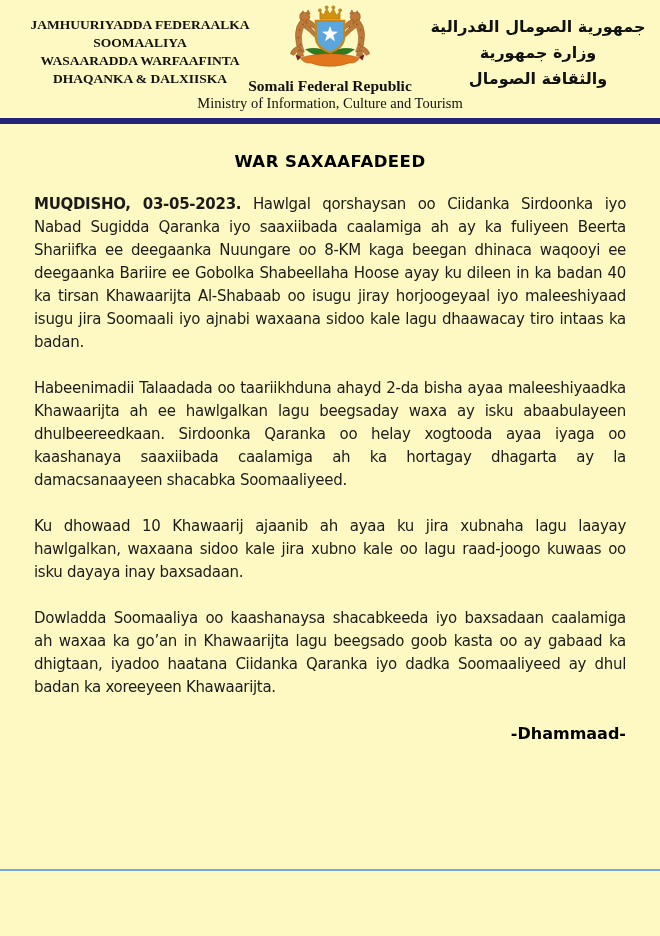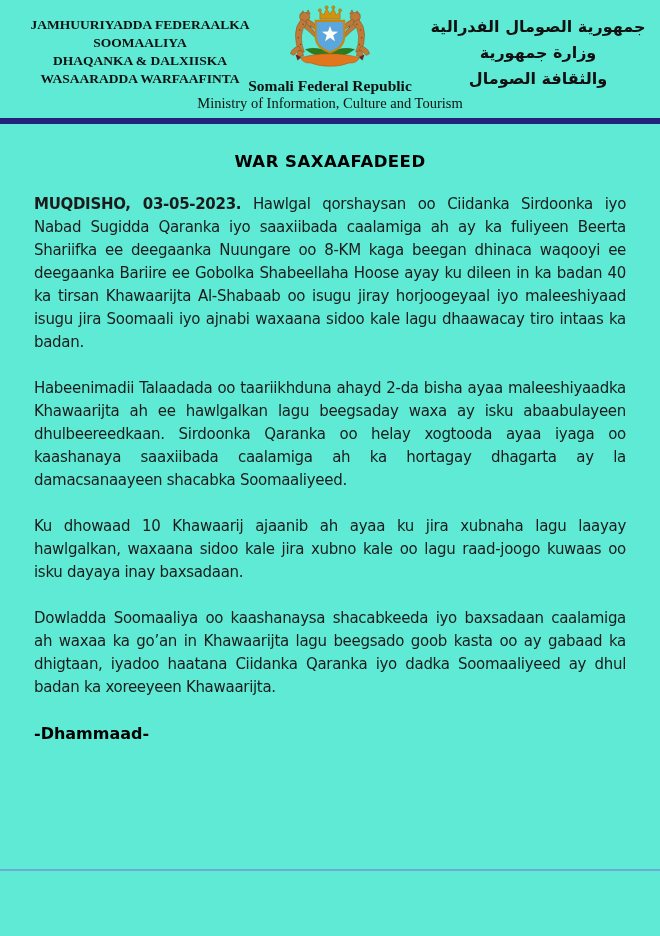--- a/index.html
+++ b/index.html
@@ -1,19 +1,19 @@
 <!DOCTYPE html>
 <html><head>
 <meta charset="utf-8">
 <style>
   * { margin:0; padding:0; box-sizing:border-box; }
   html,body { background:#ffffff; }
   .page {
     position:relative; width:660px; height:936px; margin:0 auto;
-    background:#5eead4; overflow:hidden;
+    background:#fef9c3; overflow:hidden;
     font-family:"DejaVu Sans", sans-serif; color:#1a1a1a;
   }
   
   .letterhead { position:relative; height:118px; }
   .lh-left {
     position:absolute; left:18px; top:16px; width:244px;
     text-align:center; font-family:"Liberation Serif", serif;
     font-weight:bold; font-size:13.5px; line-height:18px; color:#111;
   }
   .lh-emblem {
@@ -40,21 +40,21 @@
   .doc-title {
     margin-top:28px; margin-bottom:22px; text-align:center;
     font-size:16.5px; font-weight:bold; letter-spacing:0.5px; color:#000;
   }
   .doc-body p {
     text-align:justify; font-size:15px; line-height:23px;
     letter-spacing:-0.3px; margin-bottom:23px; color:#1b1b1b;
   }
   .doc-body p b.lead { font-weight:bold; }
   .end-mark {
-    margin-top:25px; text-align:left;
+    margin-top:25px; text-align:right;
     font-size:16px; font-weight:bold; color:#000;
   }
   
   .footer-rule {
     position:absolute; left:0; right:0; top:869px;
     border-top:2px solid #71a9da;
   }
   .footer {
     position:absolute; left:0; right:0; top:878px; text-align:center;
     font-family:"Liberation Sans", sans-serif; font-size:11.5px; color:#222;
@@ -63,22 +63,22 @@
 </style>
 </head>
 <body>
 
 <div class="page">
 
   <header class="letterhead">
     <div class="lh-left">
       <div>JAMHUURIYADDA FEDERAALKA</div>
       <div>SOOMAALIYA</div>
+      <div>WASAARADDA WARFAAFINTA</div>
       <div>DHAQANKA &amp; DALXIISKA</div>
-      <div>WASAARADDA WARFAAFINTA</div>
     </div>
 
     <div class="lh-emblem">
       <svg width="112" height="80" viewBox="0 0 130 95" aria-hidden="true">
 
         <g fill="#c07a38" stroke="#8a5522" stroke-width="0.7">
           <path d="M33 8 L29 13 L34 13 Z"></path>
           <path d="M39 7 L36.5 12 L41.5 12 Z"></path>
           <ellipse cx="35" cy="15.5" rx="6" ry="5.5"></ellipse>
           <path d="M38 18 Q46 21 48.5 26 L48.5 31 Q42 26 36 23 Z"></path>

